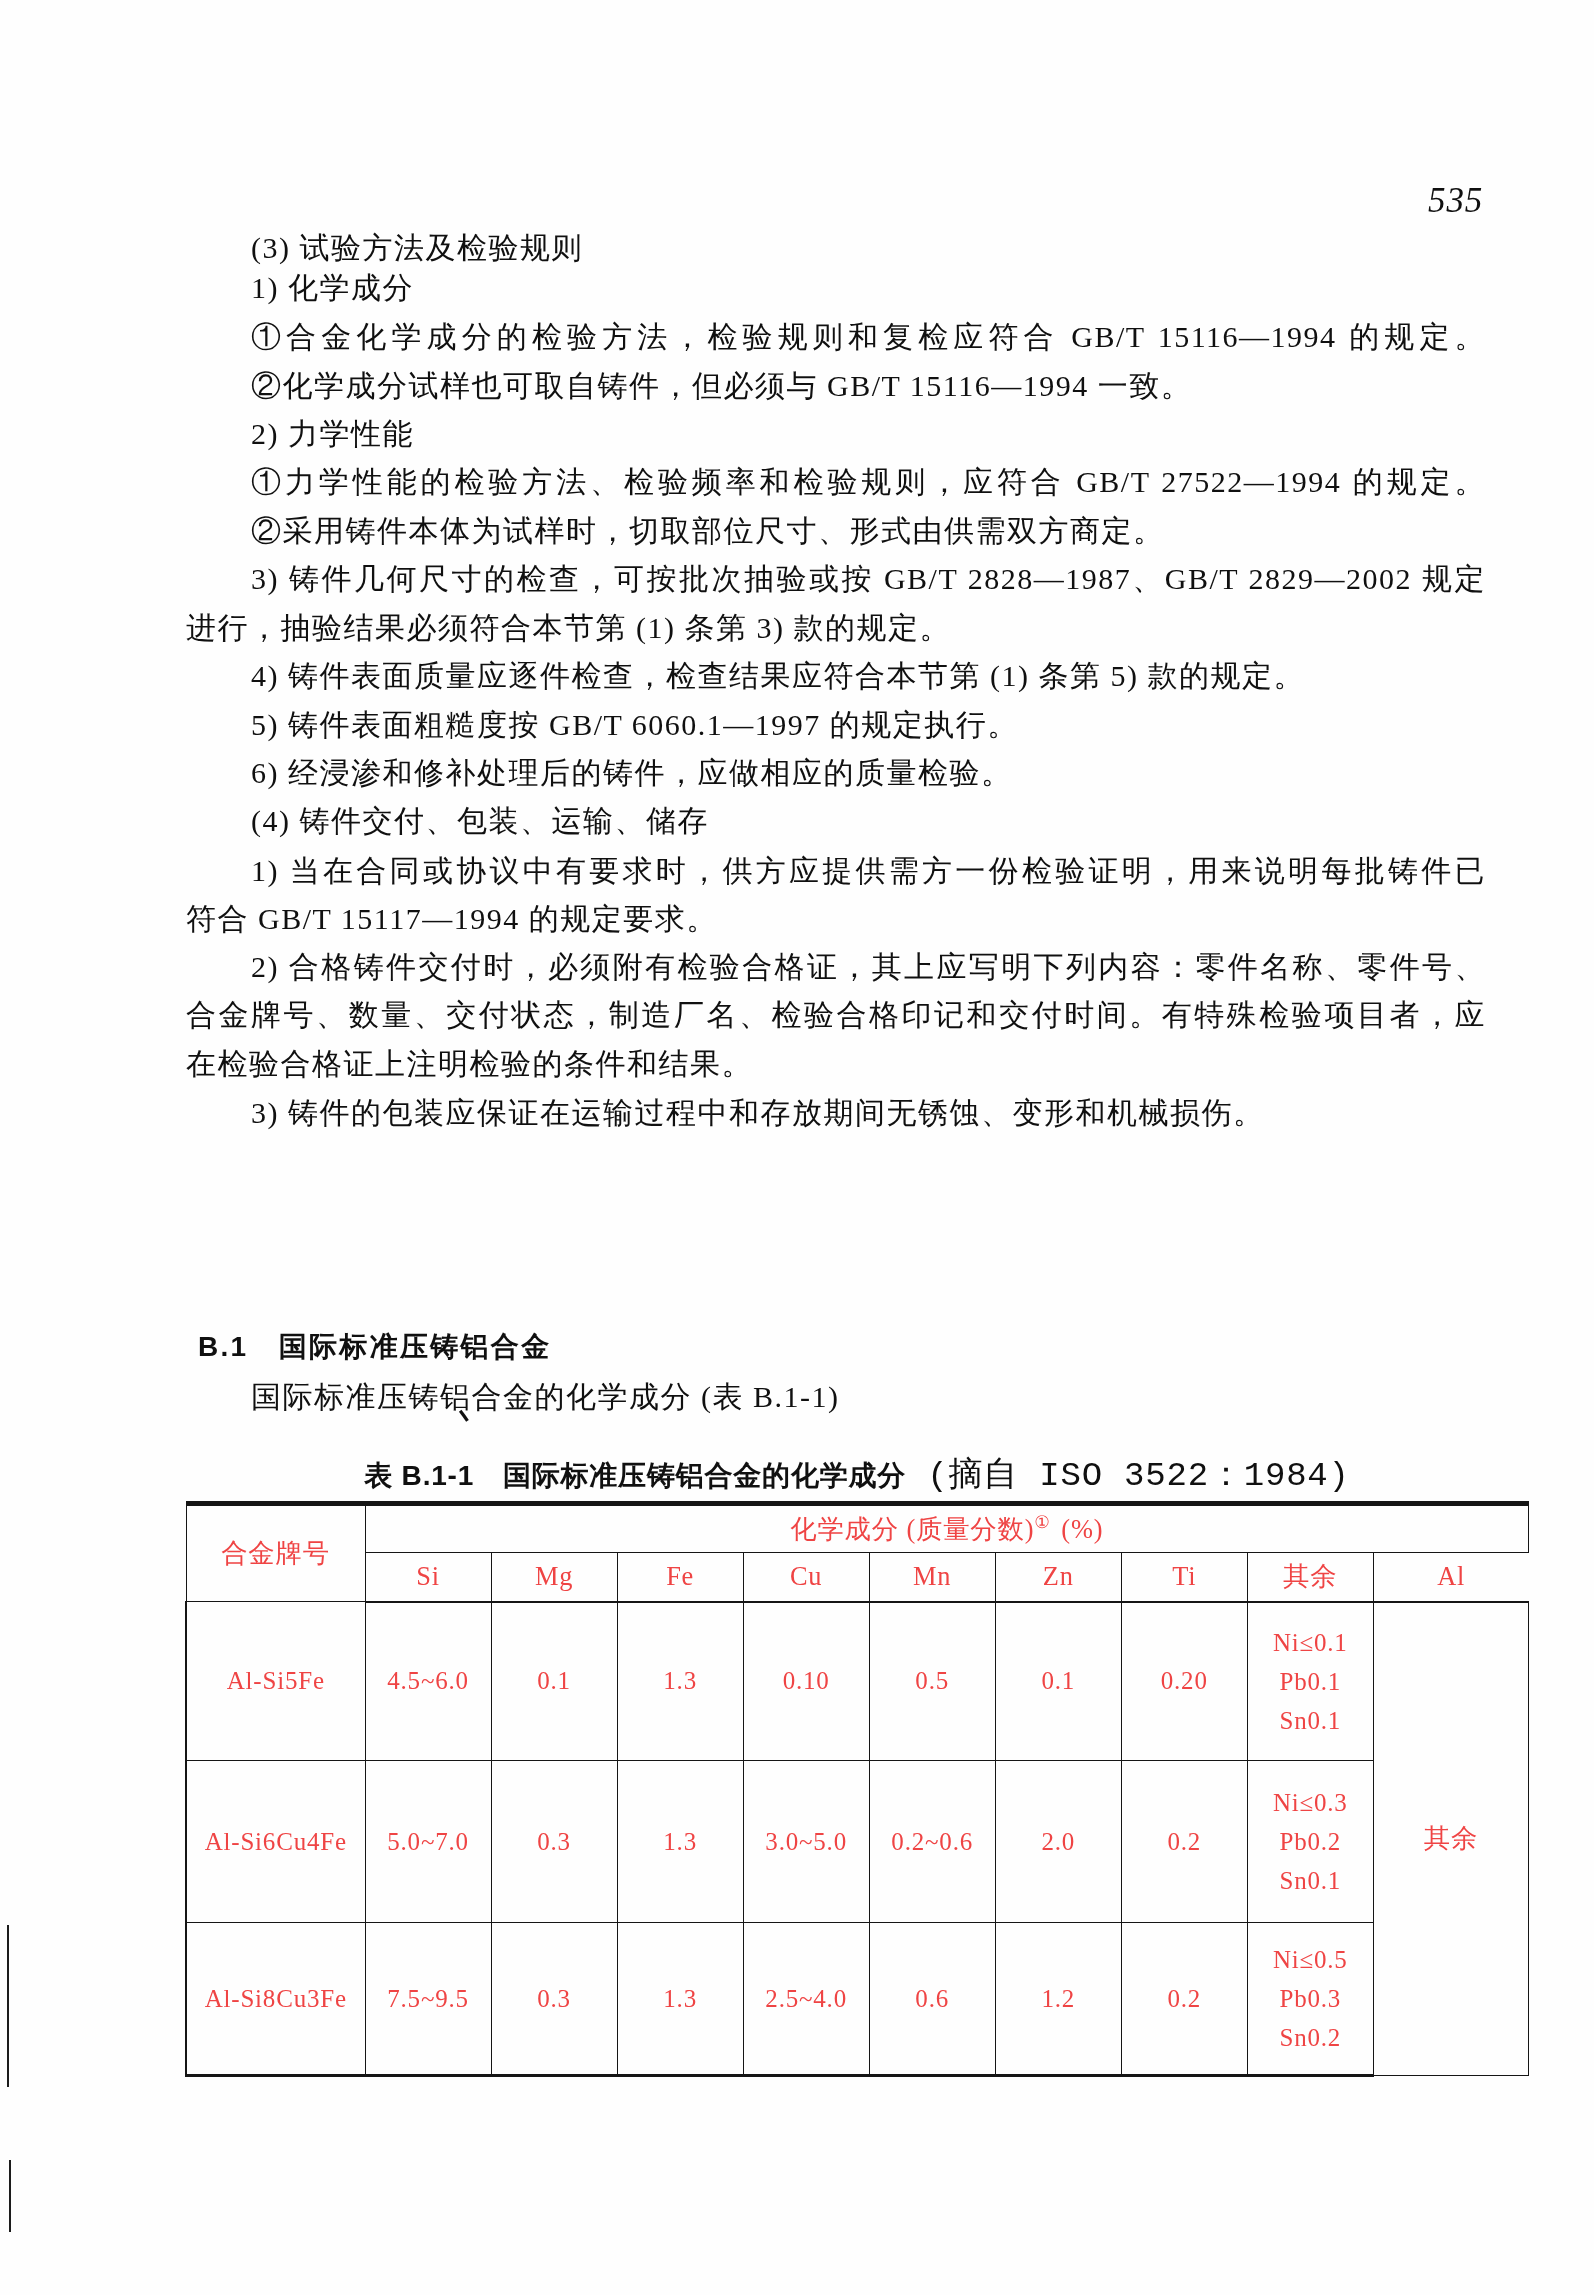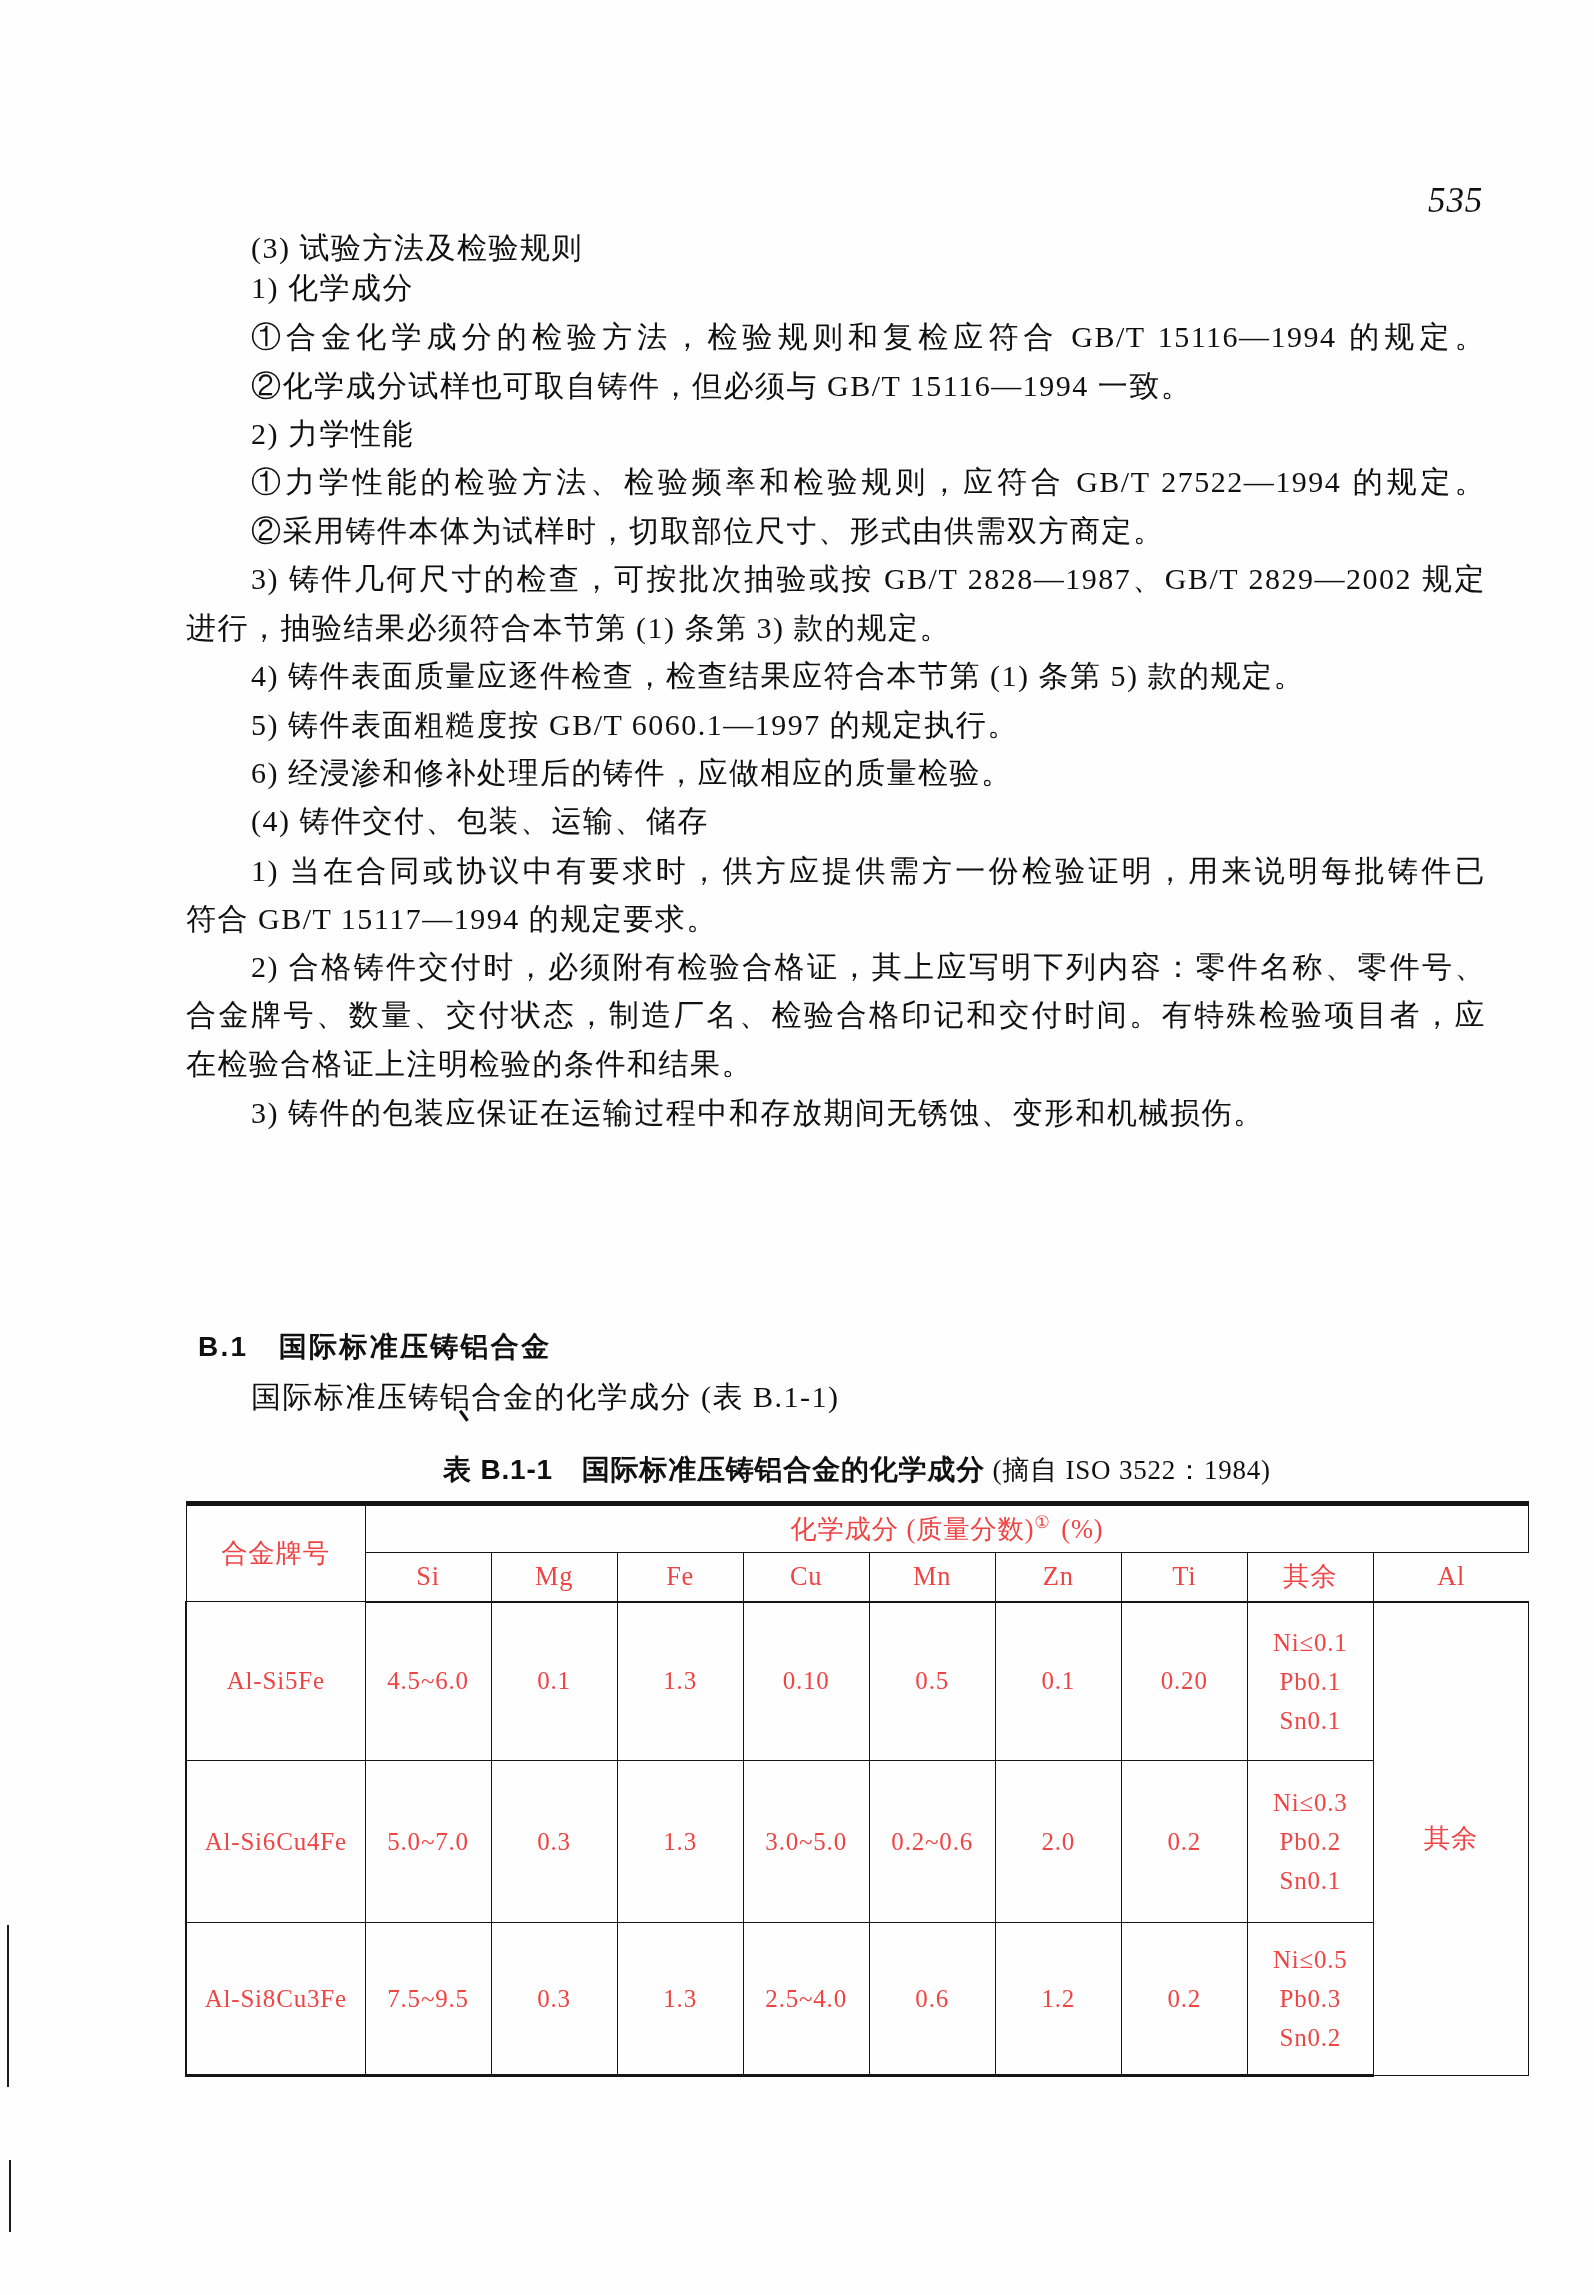--- a/index.html
+++ b/index.html
@@ -47,21 +47,21 @@
   }
   .stray-mark {
     left:452px; top:1401px;
     font-size:27px; font-weight:bold;
   }
   .table-caption {
     left:185px; top:1451px; width:1344px;
     text-align:center; font-size:27px;
   }
   .table-caption .cap-bold { font-size:28px; letter-spacing:0.8px; }
-  .table-caption .cap-note { font-size:27px; letter-spacing:0.8px; font-family:Liberation Serif, serif; font-weight:normal; }
+  .table-caption .cap-note { font-size:34px; letter-spacing:0.8px; font-family:Liberation Mono, monospace; font-weight:normal; }
   table.comp-table {
     position:absolute; left:185px; top:1501px;
     width:1344px; height:572px;
     border-collapse:collapse; table-layout:fixed;
     font-size:25px; color:#ef4444;
   }
   .comp-table td {
     border:1.5px solid #151515;
     text-align:center; vertical-align:middle;
     padding:0; letter-spacing:0.8px;

